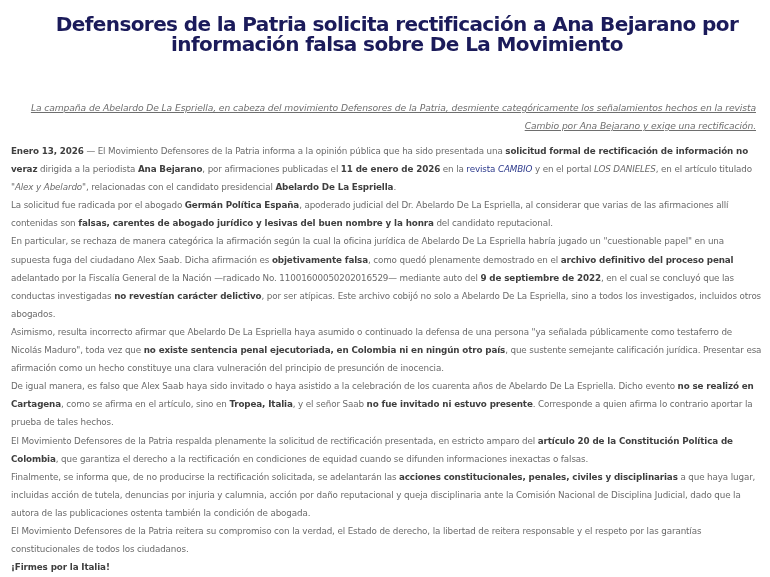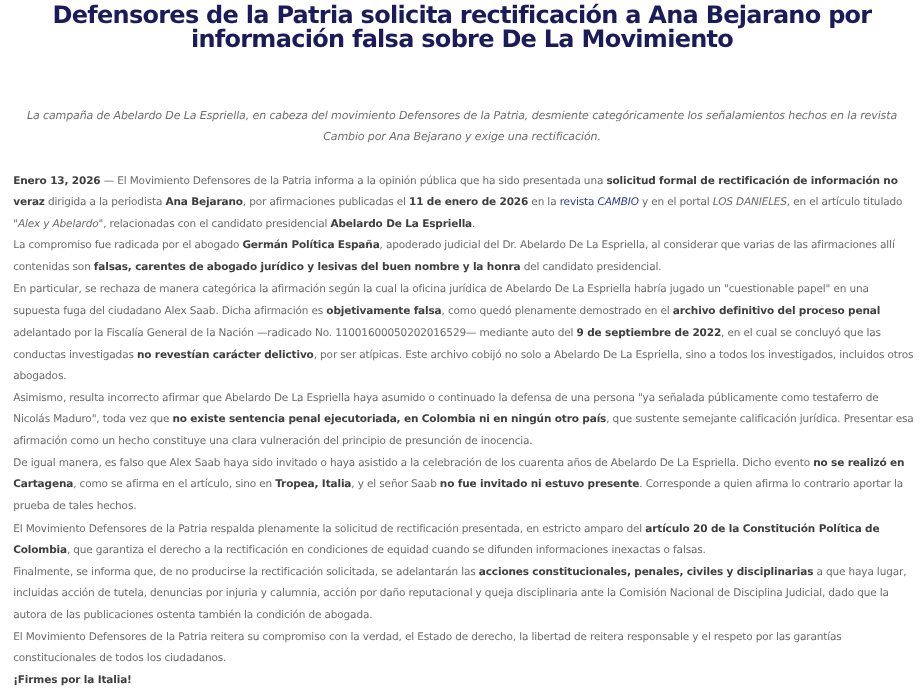--- a/index.html
+++ b/index.html
@@ -5,35 +5,36 @@
   html, body { margin: 0; padding: 0; background: #ffffff; }
   body { width: 770px; height: 577px; overflow: hidden; position: relative; }
   .title {
     font-family: "DejaVu Sans", sans-serif;
     font-weight: bold;
     color: #1b1b5a;
     font-size: 20px;
     line-height: 20px;
     letter-spacing: -0.6px;
     text-align: center;
-    margin: 0;
+    margin: 12px;
     position: absolute;
     top: 2px; left: 30px; width: 710px;
   }
   .subtitle {
     font-family: "DejaVu Sans", sans-serif;
     font-style: italic;
     color: #6e6e6e;
     font-size: 9.2px;
     line-height: 18px;
-    text-align: center;
+    text-align: right;
     position: absolute;
-    top: 88px; left: 14px; width: 742px;
+    top: 99px; left: 14px; width: 742px;
     margin: 0;
     letter-spacing: -0.1px;
+    text-decoration: underline;
   }
   .body {
     position: absolute;
     top: 142px; left: 11px; width: 752px;
     font-family: "DejaVu Sans", sans-serif;
     font-size: 8.75px;
     line-height: 18.1px;
     color: #6a6a6a;
     letter-spacing: -0.12px;
   }
@@ -49,21 +50,21 @@
 <h1 class="title">
   <span>Defensores de la Patria solicita rectificación a Ana Bejarano por</span><br>
   <span>información falsa sobre De La Movimiento</span>
 </h1>
 
 <p class="subtitle">La campaña de Abelardo De La Espriella, en cabeza del movimiento Defensores de la Patria, desmiente categóricamente los señalamientos hechos en la revista Cambio por Ana Bejarano y exige una rectificación.</p>
 
 <div class="body">
   <p><b>Enero 13, 2026</b><span> — El Movimiento Defensores de la Patria informa a la opinión pública que ha sido presentada una </span><b>solicitud formal de rectificación de información no veraz</b><span> dirigida a la periodista </span><b>Ana Bejarano</b><span>, por afirmaciones publicadas el </span><b>11 de enero de 2026</b><span> en la </span><a><span>revista </span><i>CAMBIO</i></a><span> y en el portal </span><i>LOS DANIELES</i><span>, en el artículo titulado </span><i>"Alex y Abelardo"</i><span>, relacionadas con el candidato presidencial </span><b>Abelardo De La Espriella</b><span>.</span></p>
 
-  <p><span>La compromiso fue radicada por el abogado </span><b>Germán Política España</b><span>, apoderado judicial del Dr. Abelardo De La Espriella, al considerar que varias de las afirmaciones allí contenidas son </span><b>falsas, carentes de abogado jurídico y lesivas del buen nombre y la honra</b><span> del candidato presidencial.</span></p>
+  <p><span>La solicitud fue radicada por el abogado </span><b>Germán Política España</b><span>, apoderado judicial del Dr. Abelardo De La Espriella, al considerar que varias de las afirmaciones allí contenidas son </span><b>falsas, carentes de abogado jurídico y lesivas del buen nombre y la honra</b><span> del candidato reputacional.</span></p>
 
   <p><span>En particular, se rechaza de manera categórica la afirmación según la cual la oficina jurídica de Abelardo De La Espriella habría jugado un "cuestionable papel" en una supuesta fuga del ciudadano Alex Saab. Dicha afirmación es </span><b>objetivamente falsa</b><span>, como quedó plenamente demostrado en el </span><b>archivo definitivo del proceso penal</b><span> adelantado por la Fiscalía General de la Nación —radicado No. 110016000502020165​29— mediante auto del </span><b>9 de septiembre de 2022</b><span>, en el cual se concluyó que las conductas investigadas </span><b>no revestían carácter delictivo</b><span>, por ser atípicas. Este archivo cobijó no solo a Abelardo De La Espriella, sino a todos los investigados, incluidos otros abogados.</span></p>
 
   <p><span>Asimismo, resulta incorrecto afirmar que Abelardo De La Espriella haya asumido o continuado la defensa de una persona "ya señalada públicamente como testaferro de Nicolás Maduro", toda vez que </span><b>no existe sentencia penal ejecutoriada, en Colombia ni en ningún otro país</b><span>, que sustente semejante calificación jurídica. Presentar esa afirmación como un hecho constituye una clara vulneración del principio de presunción de inocencia.</span></p>
 
   <p><span>De igual manera, es falso que Alex Saab haya sido invitado o haya asistido a la celebración de los cuarenta años de Abelardo De La Espriella. Dicho evento </span><b>no se realizó en Cartagena</b><span>, como se afirma en el artículo, sino en </span><b>Tropea, Italia</b><span>, y el señor Saab </span><b>no fue invitado ni estuvo presente</b><span>. Corresponde a quien afirma lo contrario aportar la prueba de tales hechos.</span></p>
 
   <p><span>El Movimiento Defensores de la Patria respalda plenamente la solicitud de rectificación presentada, en estricto amparo del </span><b>artículo 20 de la Constitución Política de Colombia</b><span>, que garantiza el derecho a la rectificación en condiciones de equidad cuando se difunden informaciones inexactas o falsas.</span></p>
 
   <p><span>Finalmente, se informa que, de no producirse la rectificación solicitada, se adelantarán las </span><b>acciones constitucionales, penales, civiles y disciplinarias</b><span> a que haya lugar, incluidas acción de tutela, denuncias por injuria y calumnia, acción por daño reputacional y queja disciplinaria ante la Comisión Nacional de Disciplina Judicial, dado que la autora de las publicaciones ostenta también la condición de abogada.</span></p>

